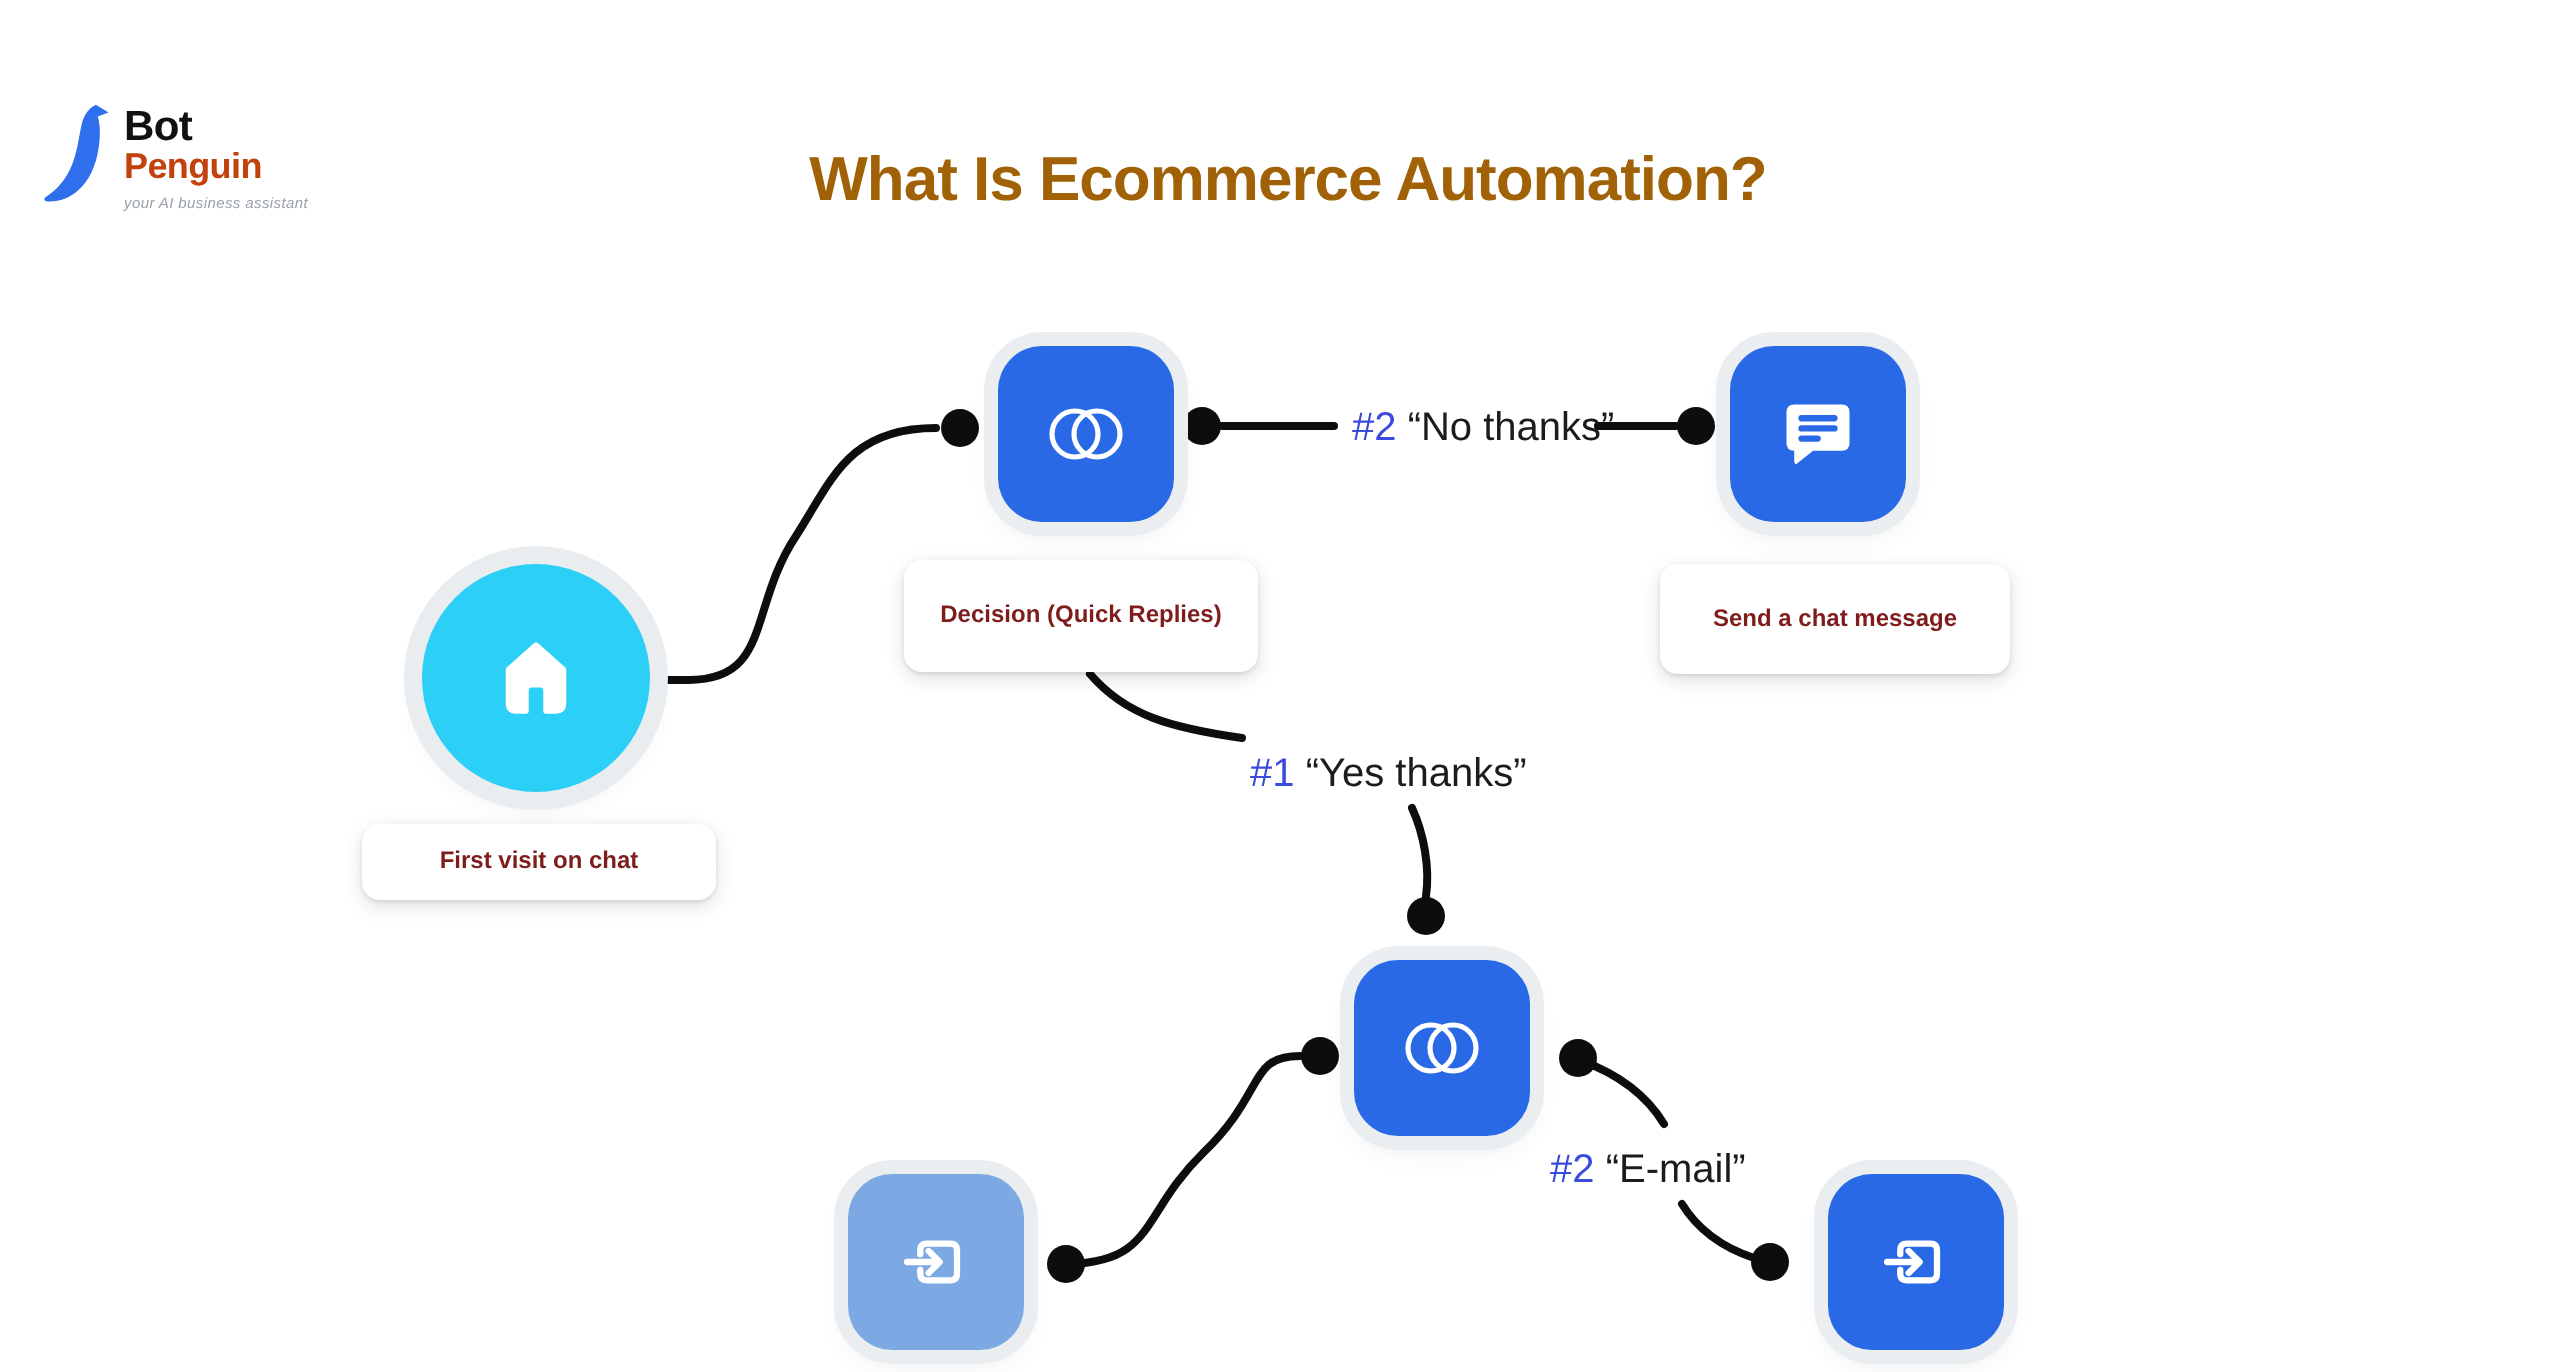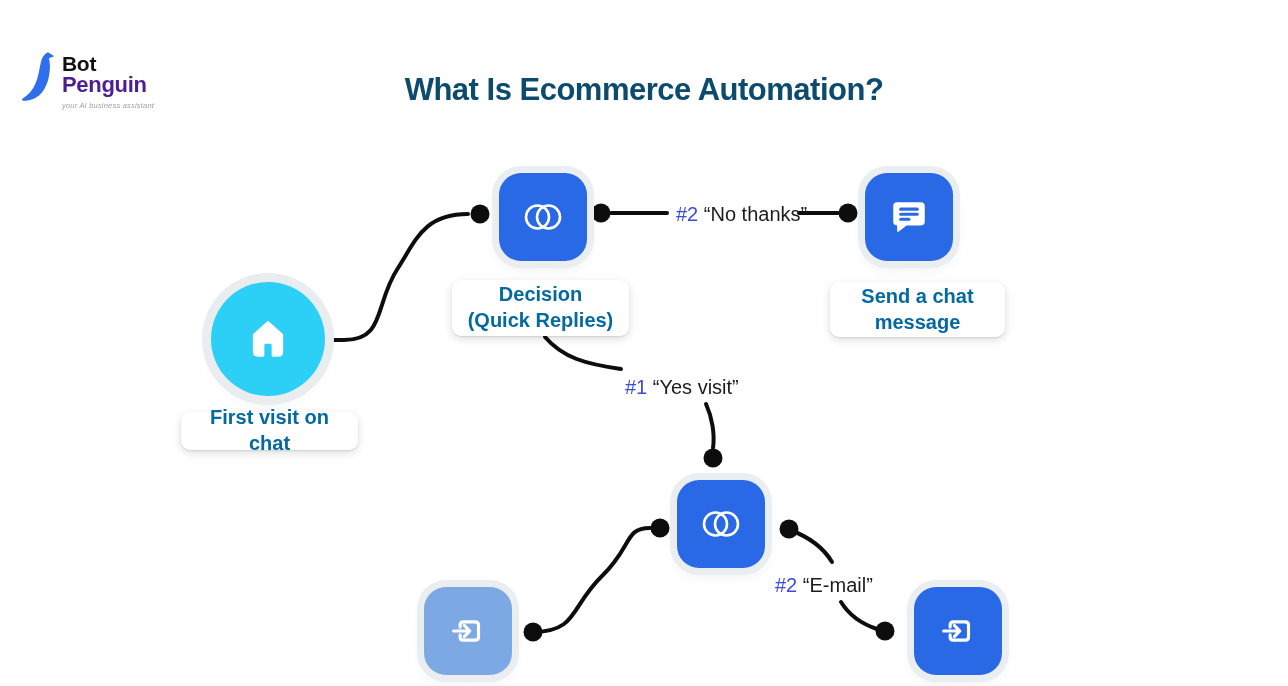--- a/index.html
+++ b/index.html
@@ -13,28 +13,28 @@
     background: #ffffff;
     overflow: hidden;
     margin-top: 36px;
   }
 
   
   .logo { position: absolute; left: 22px; top: 14px; display: flex; gap: 6px; }
   .logo-icon { width: 34px; height: 54px; flex: 0 0 auto; }
   .logo-text { display: flex; flex-direction: column; padding-top: 3px; }
   .logo-bot { font-size: 21px; font-weight: 800; color: #111111; line-height: 1.02; letter-spacing: -0.3px; }
-  .logo-penguin { font-size: 22px; font-weight: 800; color: #4c1d95; line-height: 1.02; letter-spacing: -0.3px; }
+  .logo-penguin { font-size: 18px; font-weight: 800; color: #c2410c; line-height: 1.02; letter-spacing: -0.3px; }
   .logo-tagline { font-size: 7.5px; font-style: italic; color: #9aa0a8; margin-top: 4px; letter-spacing: 0.2px; }
 
   
   .title {
     position: absolute; left: 0; right: 0; top: 36px;
     text-align: center;
-    font-size: 31px; font-weight: 800; color: #0c4a6e;
+    font-size: 31px; font-weight: 800; color: #a16207;
     letter-spacing: -0.5px;
   }
 
   
   .edges { position: absolute; left: 0; top: 0; width: 1288px; height: 686px; }
   .edge-path { fill: none; stroke: #0d0d0d; stroke-width: 4; stroke-linecap: round; }
   .edge-dot { fill: #0d0d0d; }
 
   
   .node { position: absolute; display: flex; align-items: center; justify-content: center; }
@@ -51,21 +51,21 @@
   .node-square.light { background: #7CA9E3; }
 
   
   .caption {
     position: absolute;
     background: #ffffff;
     border-radius: 9px;
     box-shadow: 0 1px 2px rgba(0,0,0,0.10), 0 3px 10px rgba(0,0,0,0.13);
     display: flex; align-items: center; justify-content: center;
     text-align: center;
-    font-size: 20px; font-weight: 700; color: #0369a1;
+    font-size: 12px; font-weight: 700; color: #7f1d1d;
     line-height: 1.28;
     padding: 8px 14px;
   }
 
   
   .edge-label {
     position: absolute;
     font-size: 20px; color: #1c1c1c;
     white-space: nowrap;
   }
@@ -173,21 +173,21 @@
     </svg>
   </div>
 
   <div class="edge-label" style="left:676px; top:167px;">
     <span class="num">#2</span>
     <span>“No thanks”</span>
   </div>
 
   <div class="edge-label" style="left:625px; top:340px;">
     <span class="num">#1</span>
-    <span>“Yes visit”</span>
+    <span>“Yes thanks”</span>
   </div>
 
   <div class="edge-label" style="left:775px; top:538px;">
     <span class="num">#2</span>
     <span>“E-mail”</span>
   </div>
 
 </div>
 
 </body></html>

